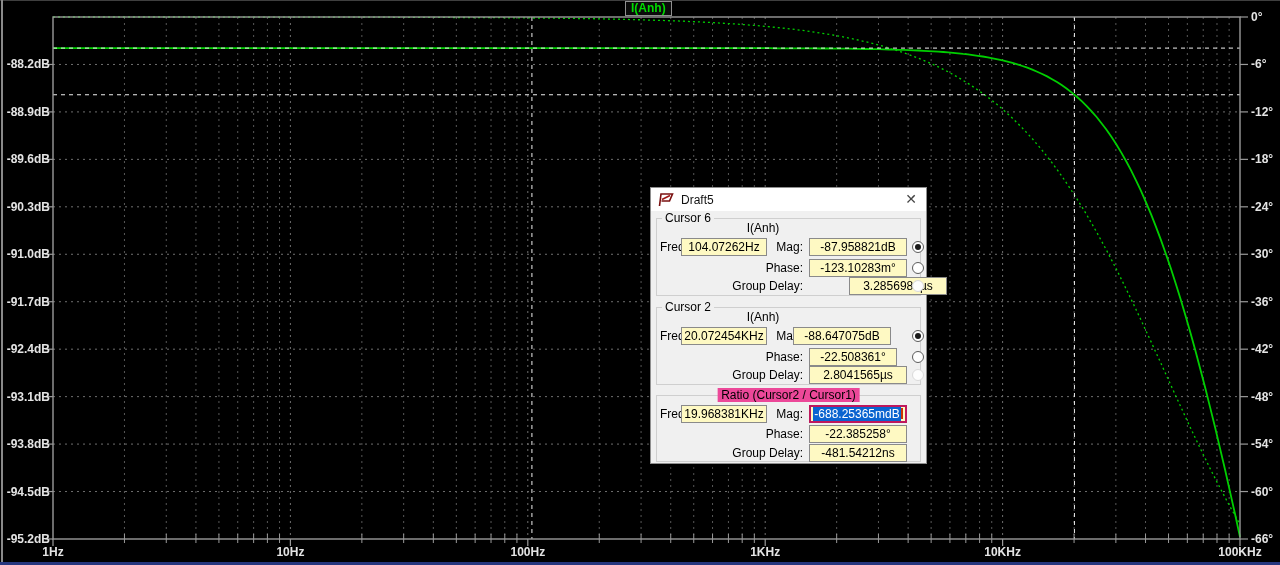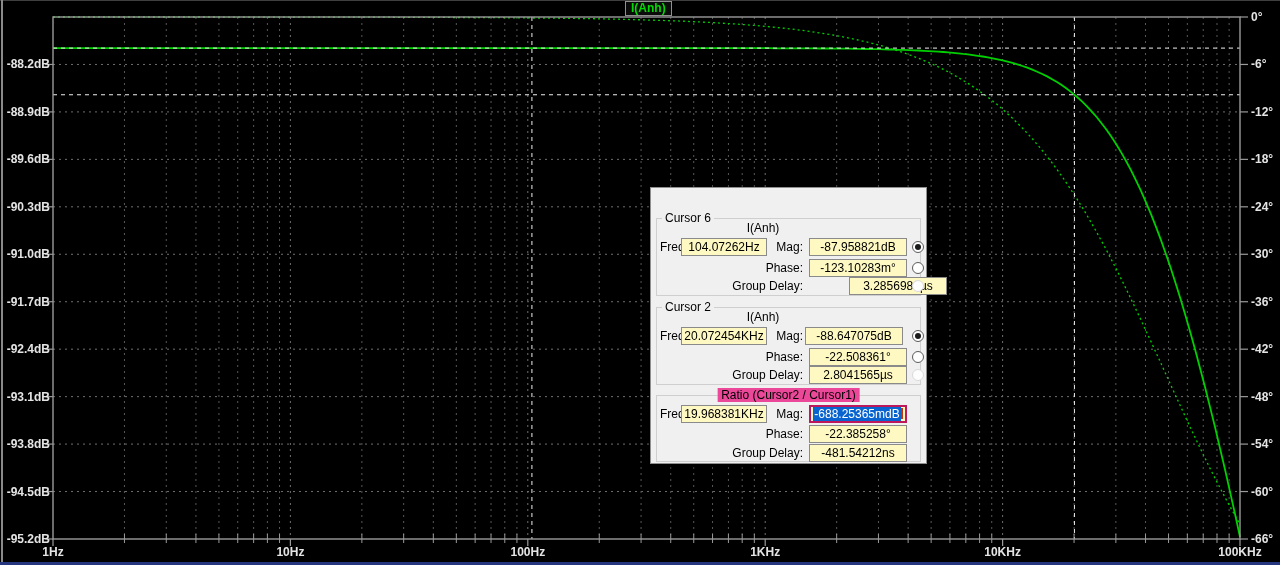--- a/index.html
+++ b/index.html
@@ -207,20 +207,28 @@
       <text x="765.2" y="556" fill="#e4e4e4" font-size="12" font-weight="bold" font-family="&quot;Liberation Sans&quot;,sans-serif" text-anchor="middle">1KHz</text>
       <text x="1002.6" y="556" fill="#e4e4e4" font-size="12" font-weight="bold" font-family="&quot;Liberation Sans&quot;,sans-serif" text-anchor="middle">10KHz</text>
       <text x="1240" y="556" fill="#e4e4e4" font-size="12" font-weight="bold" font-family="&quot;Liberation Sans&quot;,sans-serif" text-anchor="middle">100KHz</text>
     </svg>
 
   <div id="trace-label">I(Anh)</div>
 
   <div id="bottom-strip" style="background: rgb(38, 54, 126);"></div>
 
   <div id="dlg">
+    <div class="titlebar">
+      <svg width="16" height="15" viewBox="0 0 16 15">
+        <path d="M1.5,14 L3,2 L14.5,2 L11.5,9 L3.5,9" fill="#ffffff" stroke="#7a1010" stroke-width="1.6"></path>
+        <path d="M4,7.5 L12,3.5" stroke="#a01818" stroke-width="1.6"></path>
+      </svg>
+      <span class="title-text">Draft5</span>
+      <span class="close-btn">✕</span>
+    </div>
 
     <div class="grp" style="top:30px;height:78px;">
       <span class="gcap">Cursor 6</span>
       <div class="sig">I(Anh)</div>
       <span class="flab" style="left:3px;top:19px;">Freq:</span>
       <div class="field" style="left:24px;top:19px;width:86px;">104.07262Hz</div>
       <span class="rlab" style="top:19px;">Mag:</span>
       <div class="field" style="left:152px;top:19px;width:98px;">-87.958821dB</div>
       <span class="radio selected" style="left:255px;top:22px;"></span>
       <span class="rlab" style="top:40px;">Phase:</span>
@@ -230,24 +238,24 @@
       <div class="field" style="left:152px;top:58px;width:98px;margin-left:40px;">3.2856986µs</div>
       <span class="radio disabled" style="left:255px;top:61px;"></span>
     </div>
 
     <div class="grp" style="top:119px;height:78px;">
       <span class="gcap">Cursor 2</span>
       <div class="sig">I(Anh)</div>
       <span class="flab" style="left:3px;top:19px;">Freq:</span>
       <div class="field" style="left:24px;top:19px;width:86px;">20.072454KHz</div>
       <span class="rlab" style="top:19px;">Mag:</span>
-      <div class="field" style="left:148px;top:19px;width:98px;">-88.647075dB</div>
+      <div class="field" style="left:136px;top:19px;width:98px;">-88.647075dB</div>
       <span class="radio selected" style="left:255px;top:22px;"></span>
       <span class="rlab" style="top:40px;">Phase:</span>
-      <div class="field" style="left:152px;top:40px;width:98px;">-22.508361°</div>
+      <div class="field" style="left:152px;top:40px;width:88px;">-22.508361°</div>
       <span class="radio unselected" style="left:255px;top:43px;"></span>
       <span class="rlab" style="top:58px;">Group Delay:</span>
       <div class="field" style="left:152px;top:58px;width:98px;">2.8041565µs</div>
       <span class="radio disabled" style="left:255px;top:61px;"></span>
     </div>
 
     <div class="grp" style="top:207px;height:67px;">
       <span class="gcap-center">Ratio (Cursor2 / Cursor1)</span>
       <span class="flab" style="left:3px;top:9px;">Freq:</span>
       <div class="field" style="left:24px;top:9px;width:86px;">19.968381KHz</div>

